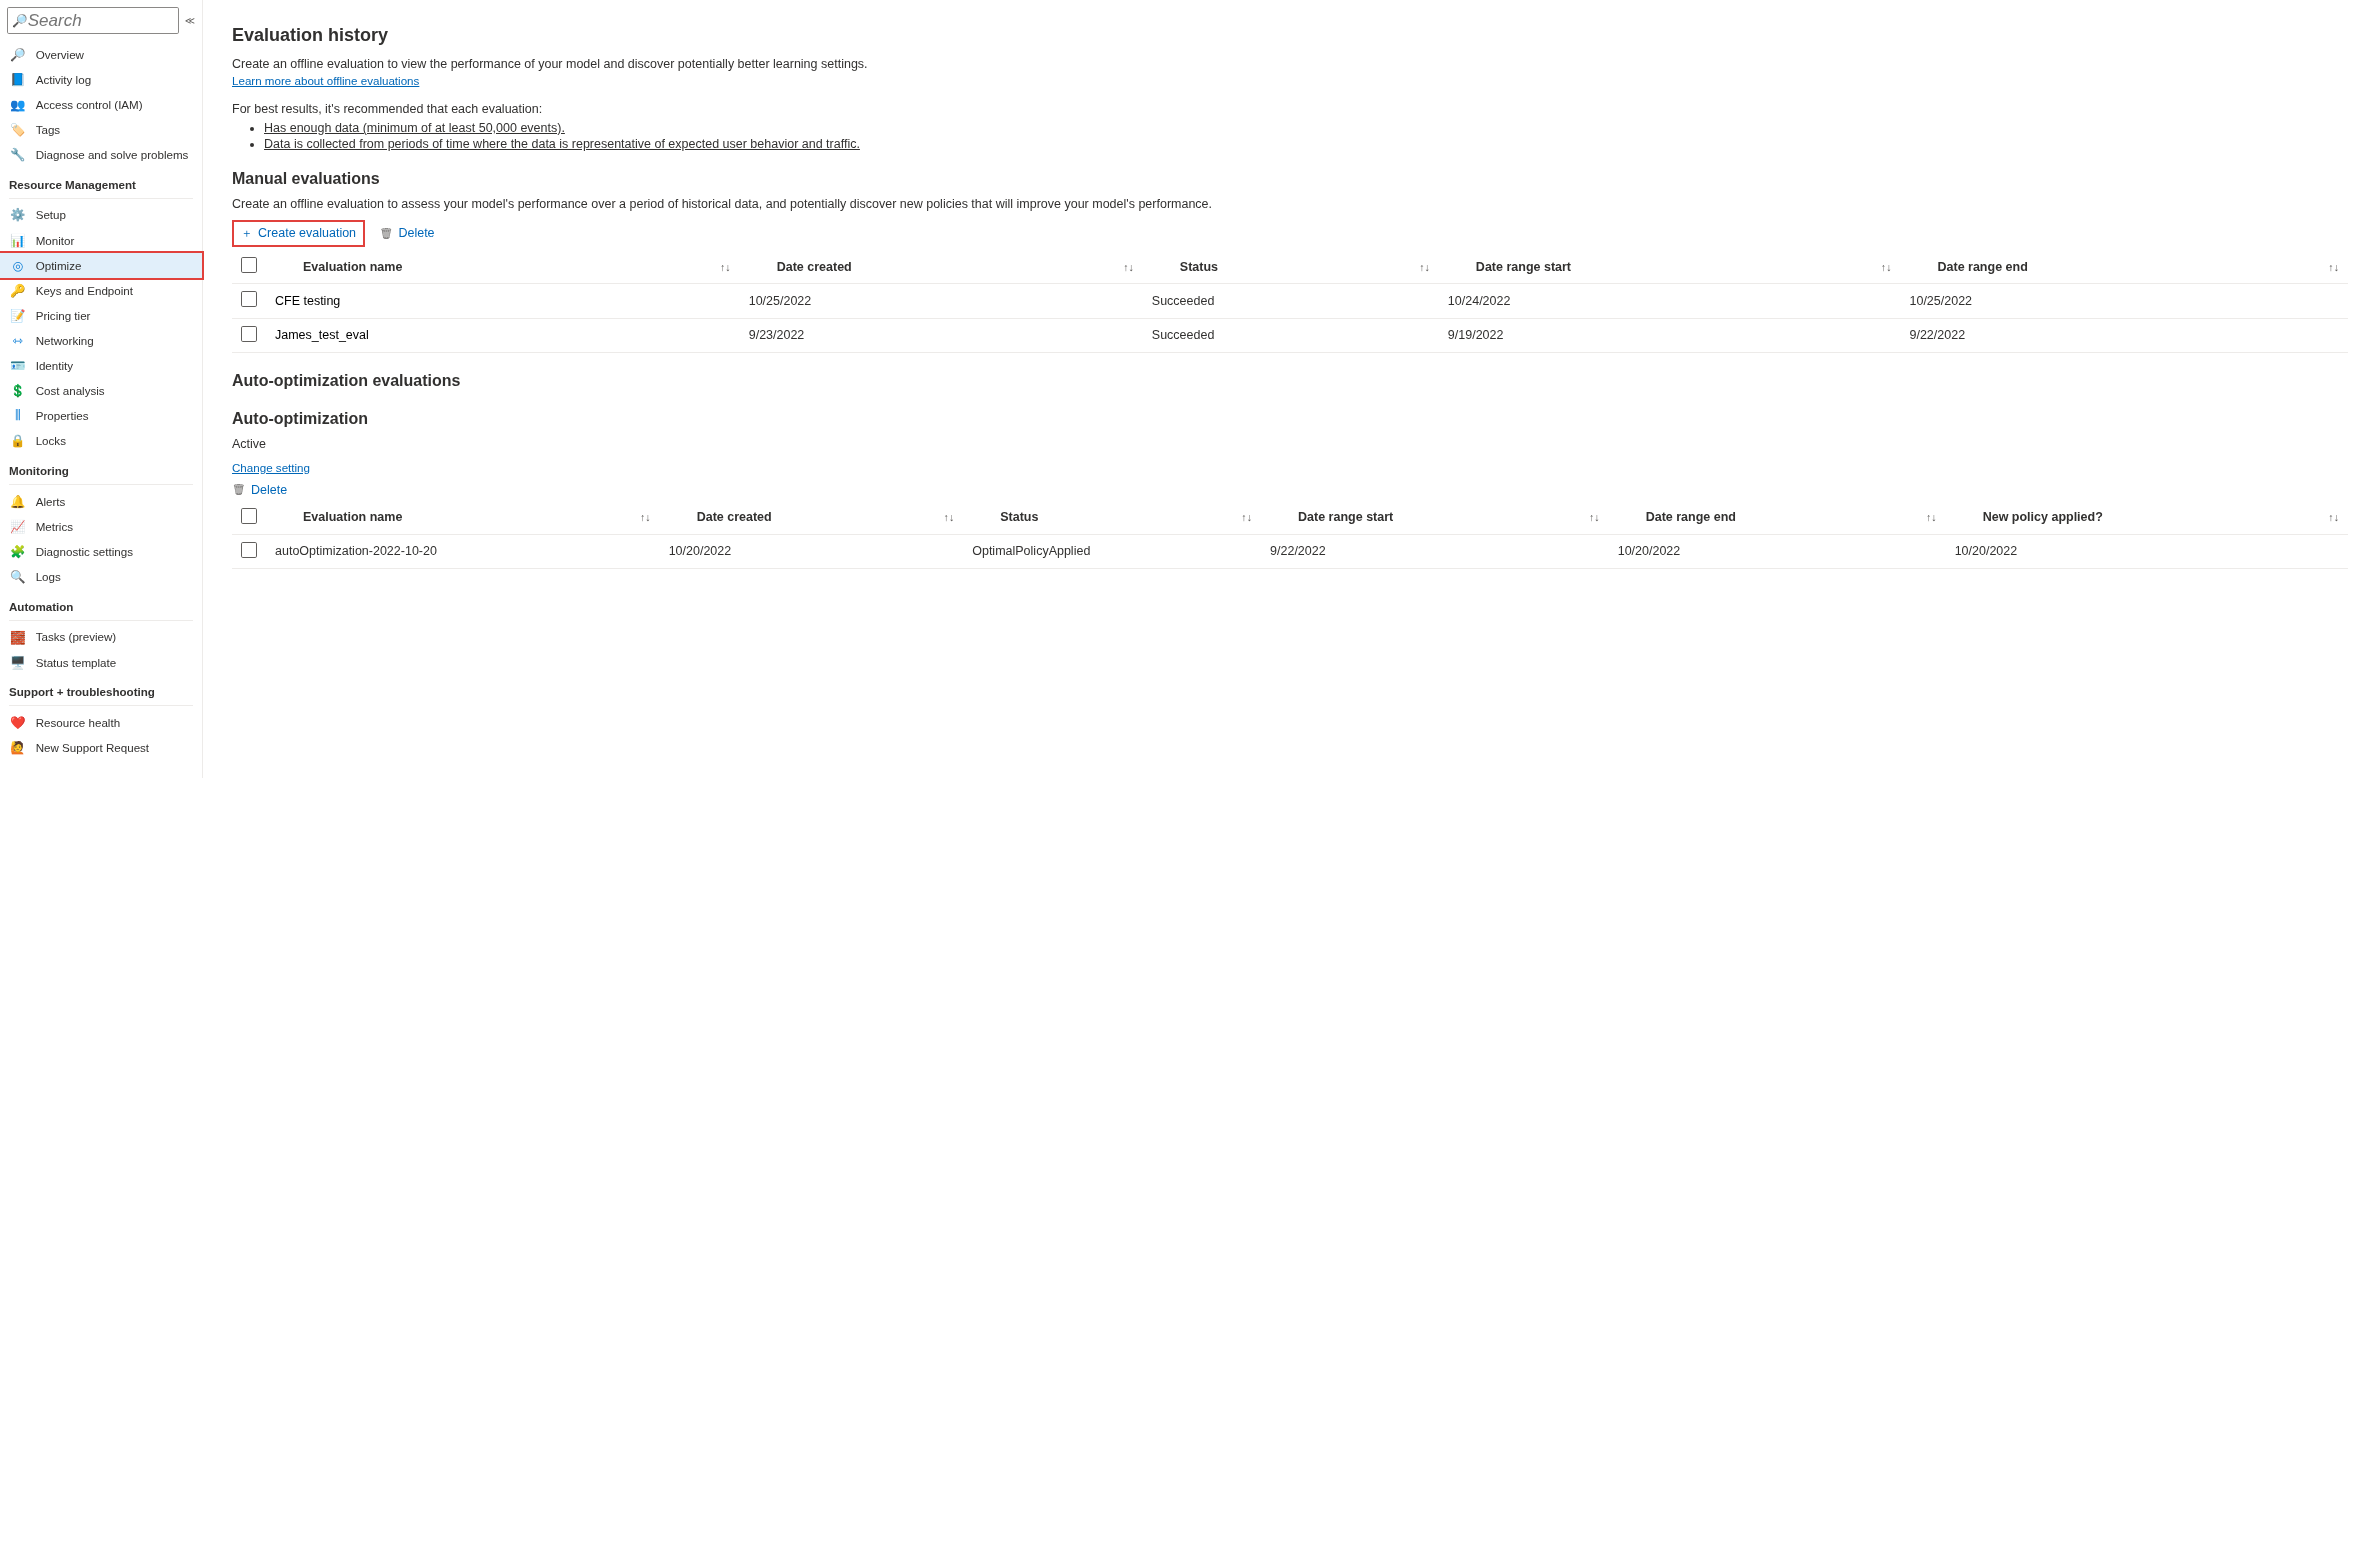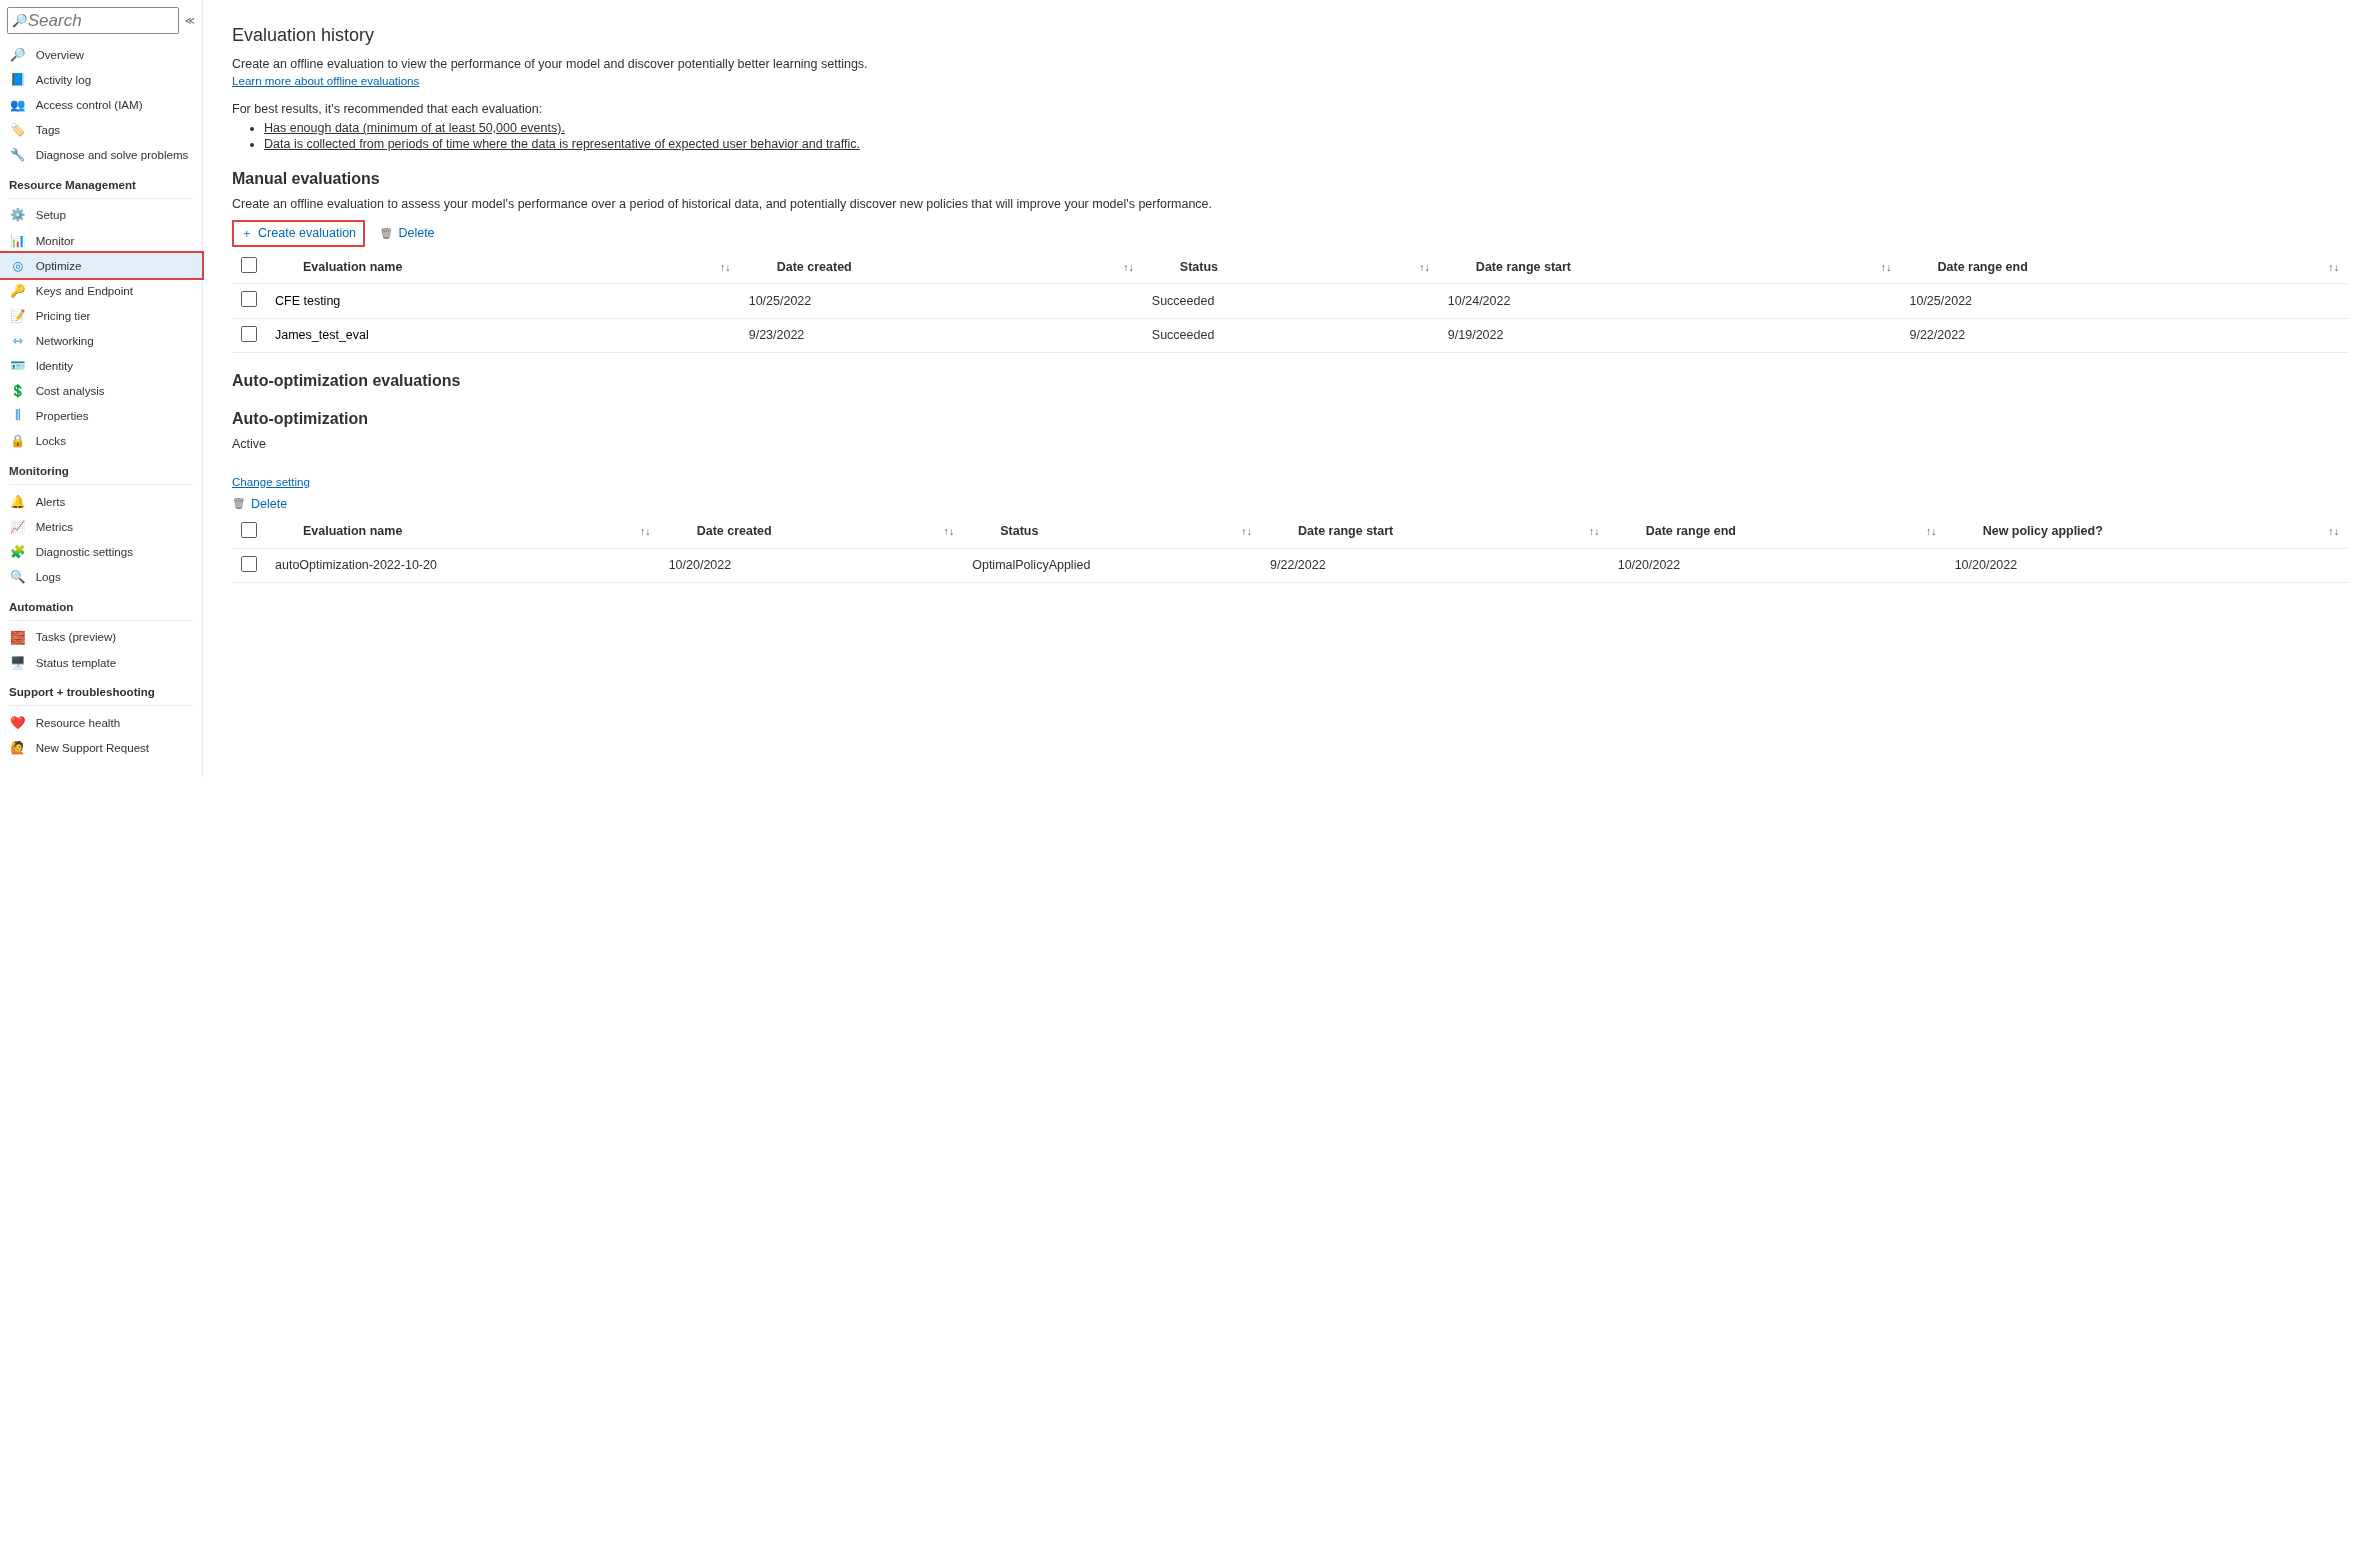--- a/index.html
+++ b/index.html
@@ -77,21 +77,21 @@
   border: none;
   border-top: 0.9px solid #edebe9;
 }
 .main {
   flex: 1;
   padding: 25px 29px;
   overflow-x: auto;
 }
 .main h2 {
   font-size: 18px;
-  font-weight: 400;
+  font-weight: 700;
   margin-bottom: 10.7px;
 }
 .main h3 {
   font-size: 16px;
   font-weight: 600;
   margin-top: 19.6px;
   margin-bottom: 9px;
 }
 .desc { font-size: 12.5px; margin-bottom: 3.6px; }
 .link { color: #0067b8; text-decoration: underline; cursor: pointer; }
@@ -328,21 +328,21 @@
           <td>9/19/2022</td>
           <td>9/22/2022</td>
         </tr>
       </tbody>
     </table>
 
   <h3>Auto-optimization evaluations</h3>
 
   <h3>Auto-optimization</h3>
   <div class="status-small">Active</div>
-  <div style="margin-top:24px;"><span class="link">Change setting</span></div>
+  <div style="margin-top:10px;"><span class="link">Change setting</span></div>
   <div class="toolbar">
     <span class="tool-btn">
       <span class="trash-icon">🗑</span>
       <span>Delete</span>
     </span>
   </div>
   <table class="table" id="auto-table">
       <tbody>
         <tr>
           <th class="chk-col"><span class="chkbox"></span></th>

